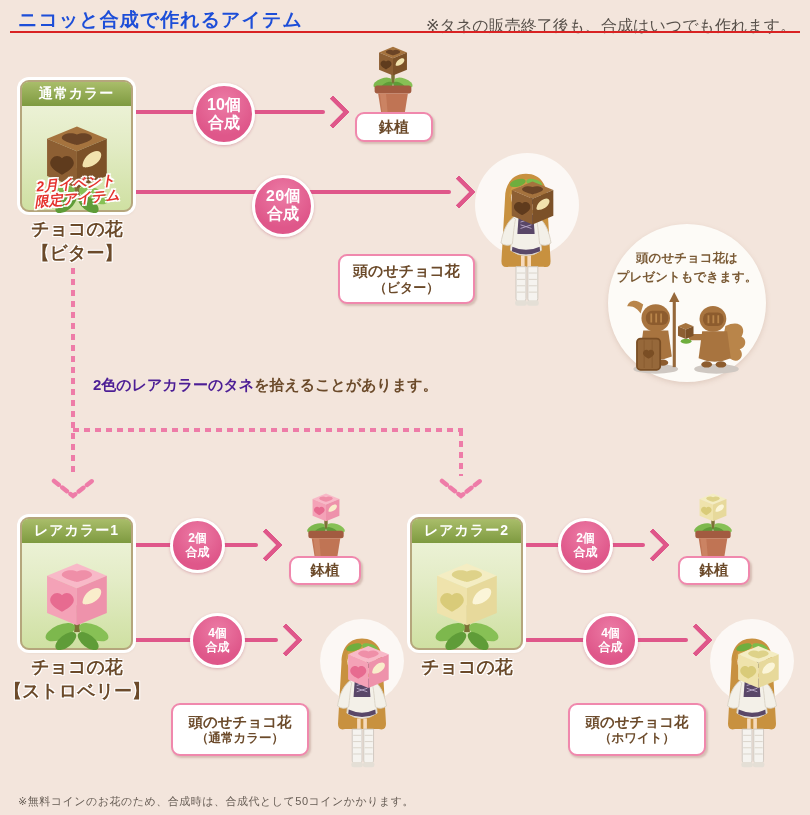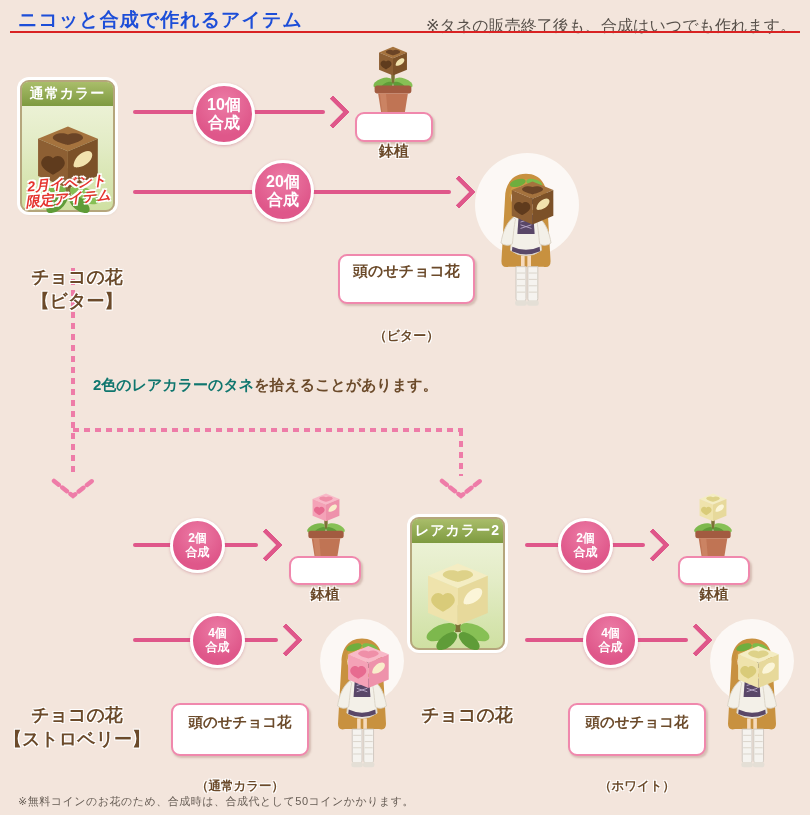--- a/index.html
+++ b/index.html
@@ -5,32 +5,32 @@
   html,body{margin:0;padding:0;}
   body{background:#f3e5dc;font-family:"Liberation Sans","DejaVu Sans",sans-serif;}
   .stage{position:relative;width:810px;height:815px;background:#f3e5dc;overflow:hidden;}
 
   
   .title{position:absolute;left:18px;top:7px;font-size:19px;font-weight:bold;color:#1d4ed8;letter-spacing:1px;}
   .hnote{position:absolute;right:14px;top:16px;font-size:16px;color:#57504a;}
   .rule{position:absolute;left:10px;right:10px;top:31px;height:2px;background:#d92222;}
 
   
-  .card{position:absolute;width:95px;border-radius:9px;box-sizing:border-box;
+  .card{position:absolute;width:113px;border-radius:9px;box-sizing:border-box;
         background:linear-gradient(180deg,#eef3d9 10%,#e3ecc6 48%,#cfe0a2 100%);
         border:2px solid #b5a67c;box-shadow:0 0 0 3px #ffffff,1px 2px 3px rgba(150,110,90,.35);}
   .card-tag{height:24px;border-radius:6px 6px 0 0;background:linear-gradient(180deg,#a9bd6a,#7e9a40);
         color:#fff;font-weight:bold;font-size:14px;display:flex;align-items:center;justify-content:center;letter-spacing:1px;}
   .flower{position:absolute;left:50%;transform:translateX(-50%);}
   .event-caption{position:absolute;bottom:3px;left:0;width:100%;text-align:center;font-size:14px;font-weight:800;
         font-style:italic;color:#e5332e;line-height:1.1;transform:rotate(-5deg);
         text-shadow:-1.5px -1.5px 0 #fff,1.5px -1.5px 0 #fff,-1.5px 1.5px 0 #fff,1.5px 1.5px 0 #fff,0 1.5px 0 #fff,0 -1.5px 0 #fff;}
   .event-caption span{display:block;}
 
-  .halo{text-shadow:-1px -1px 0 #fff,1px -1px 0 #fff,-1px 1px 0 #fff,1px 1px 0 #fff;margin-top:48px;}
+  .halo{text-shadow:-1px -1px 0 #fff,1px -1px 0 #fff,-1px 1px 0 #fff,1px 1px 0 #fff;}
   .item-name{position:absolute;text-align:center;color:#6b4a2a;font-weight:bold;font-size:18px;line-height:1.32;}
   .item-name span{display:block;}
 
   
   .arrow{position:absolute;height:4px;border-radius:2px;background:#df578a;}
   .arrow i{position:absolute;right:-20px;top:50%;width:19px;height:19px;
         border-top:5px solid #df578a;border-right:5px solid #df578a;
         transform:translateY(-50%) rotate(45deg);border-radius:2px;}
 
   .badge{position:absolute;width:62px;height:62px;box-sizing:border-box;border-radius:50%;
@@ -48,21 +48,21 @@
   .plate.sm .l1{font-size:14.5px;}
   .plate.sm .l2{font-size:12.5px;}
 
   
   .dash-v{position:absolute;width:4px;background:repeating-linear-gradient(to bottom,#ee7ca8 0 6px,transparent 6px 11px);}
   .dash-h{position:absolute;height:4px;background:repeating-linear-gradient(to right,#ee7ca8 0 6px,transparent 6px 11px);}
   .varrow{position:absolute;}
 
   
   .harvest{position:absolute;left:93px;top:374px;font-size:15px;font-weight:bold;color:#6b4a2a;line-height:1.42;}
-  .harvest .red{color:#0f766e;text-align:right;}
+  .harvest .red{color:#4c1d95;text-align:right;}
 
   
   .gift-circle{position:absolute;left:608px;top:224px;width:158px;height:158px;border-radius:50%;
         background:#fdfbf7;box-shadow:0 2px 5px rgba(170,130,110,.25);}
   .gift-text{position:absolute;top:25px;left:0;width:100%;text-align:center;font-size:12.5px;font-weight:bold;
         color:#7a5a35;line-height:1.55;}
   .gift-text span{display:block;}
   .knights{position:absolute;left:12px;top:68px;}
 
   .glow{position:absolute;border-radius:50%;background:#fcf9f5;opacity:.95;}
@@ -214,55 +214,70 @@
   </div>
   <div class="item-name halo" style="left:5px;top:218px;width:144px;">
     <span>チョコの花</span>
     <span>【ビター】</span>
   </div>
 
   <div class="badge" style="left:193px;top:83px;">
     <span>10個</span>
     <span>合成</span>
   </div>
-  <div class="badge" style="left:252px;top:160px;">
+  <div class="badge" style="left:252px;top:175px;font-family:Liberation Mono, monospace;">
     <span>20個</span>
     <span>合成</span>
   </div>
 
   <svg class="potted cube-bitter" style="left:365px;top:40px;" width="56" height="77" viewBox="0 0 64 88">
       <use href="#sym-potted"></use>
     </svg>
   <div class="plate" style="left:355px;top:112px;width:78px;height:30px;">
     <span class="l1 halo">鉢植</span>
   </div>
 
   <div class="glow" style="left:475px;top:153px;width:104px;height:104px;"></div>
   <svg class="avatar cube-bitter" style="left:485px;top:152px;" width="82" height="182" viewBox="0 0 90 200">
       <use href="#sym-girl"></use>
     </svg>
   <div class="plate" style="left:338px;top:254px;width:137px;height:50px;">
     <span class="l1 halo">頭のせチョコ花</span>
     <span class="l2 halo">（ビター）</span>
   </div>
 
+  <div class="gift-circle">
+    <div class="gift-text">
+      <span>頭のせチョコ花は</span>
+      <span>プレゼントもできます。</span>
+    </div>
+    <svg class="knights" width="134" height="85" viewBox="0 0 150 95">
+        <use href="#sym-knights"></use>
+      </svg>
+  </div>
 
   <div class="harvest">
     <div>
       <span class="red">2色のレアカラーのタネ</span><span>を拾えることがあります。</span>
     </div>
   </div>
 
   <div class="arrow" style="left:133px;top:543px;width:125px;">
       <i></i>
     </div>
   <div class="arrow" style="left:133px;top:638px;width:145px;">
       <i></i>
     </div>
 
+  <div class="card" style="left:20px;top:517px;height:133px;">
+    <div class="card-tag">レアカラー1</div>
+    <svg class="flower cube-straw" style="top:28px;" width="72" height="103" viewBox="0 0 64 92">
+        <use href="#sym-flower"></use>
+      </svg>
+  </div>
   <div class="item-name halo" style="left:-5px;top:656px;width:164px;">
     <span>チョコの花</span>
     <span>【ストロベリー】</span>
   </div>
 
   <div class="badge small" style="left:170px;top:518px;">
     <span>2個</span>
     <span>合成</span>
   </div>
   <div class="badge small" style="left:190px;top:613px;">

